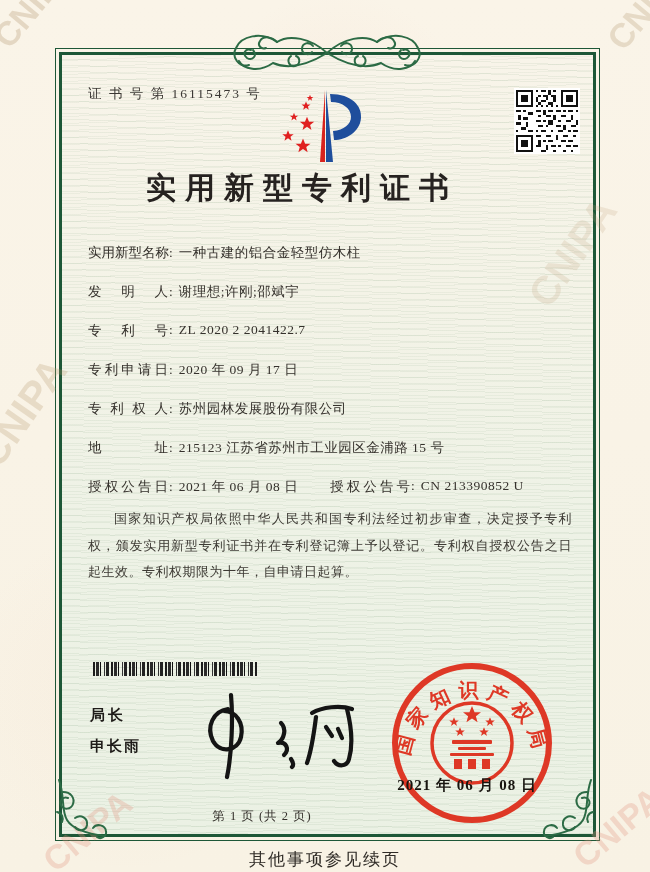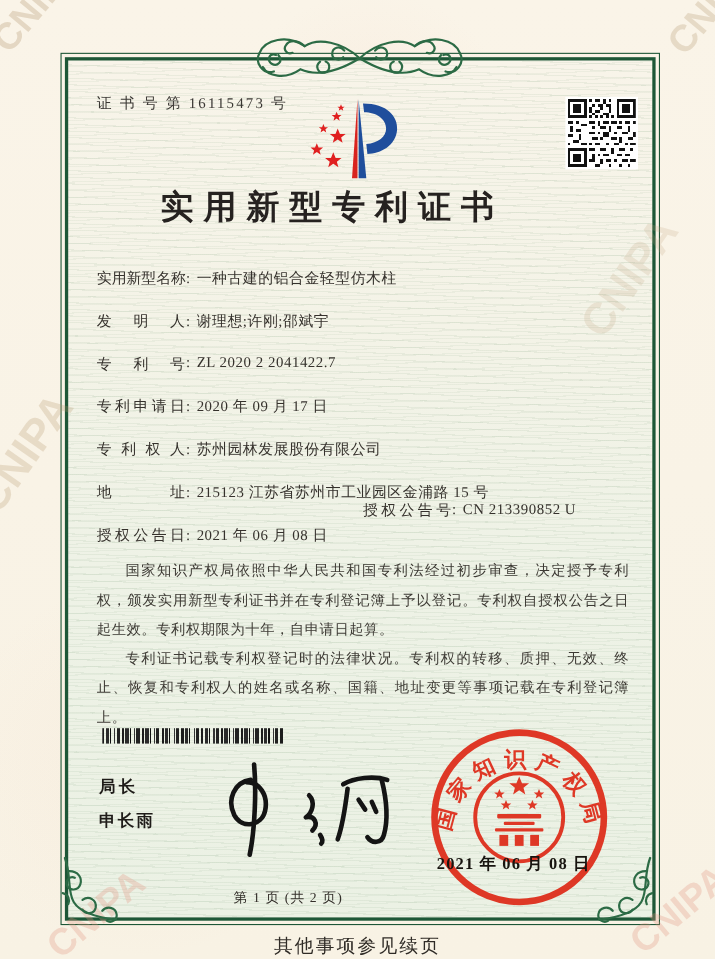--- a/index.html
+++ b/index.html
@@ -210,27 +210,26 @@
     </div>
     <div class="frow" style="top:400px">
       <span class="flabel">专利权人</span><span class="fcolon">:</span><span class="fvalue">苏州园林发展股份有限公司</span>
     </div>
     <div class="frow" style="top:439px">
       <span class="flabel">地址</span><span class="fcolon">:</span><span class="fvalue">215123 江苏省苏州市工业园区金浦路 15 号</span>
     </div>
     <div class="frow" style="top:478px">
       <span class="flabel">授权公告日</span><span class="fcolon">:</span><span class="fvalue">2021 年 06 月 08 日</span>
     </div>
-    <div class="frow2" style="top:455px">
+    <div class="frow2" style="top:478px">
       <span class="flabel">授权公告号</span><span class="fcolon">:</span><span class="fvalue">CN 213390852 U</span>
     </div>
 
     <div class="paras">
       <p>国家知识产权局依照中华人民共和国专利法经过初步审查，决定授予专利权，颁发实用新型专利证书并在专利登记簿上予以登记。专利权自授权公告之日起生效。专利权期限为十年，自申请日起算。</p>
-      <p>专利证书记载专利权登记时的法律状况。专利权的转移、质押、无效、终止、恢复和专利权人的姓名或名称、国籍、地址变更等事项记载在专利登记簿上。</p>
     </div>
 
     <div class="barcode"></div>
 
     <div class="sig-title">局长</div>
     <div class="sig-name">申长雨</div>
     <svg class="signature-svg" width="165" height="100" viewBox="0 0 165 100">
       <g stroke="#141414" fill="none" stroke-width="4.2" stroke-linecap="round" stroke-linejoin="round">
         <path d="M33,26 C18,28 11,44 18,58 C25,71 43,68 46,54 C49,40 41,28 29,28"></path>
         <path d="M36,12 C38,34 37,70 32,94"></path>

